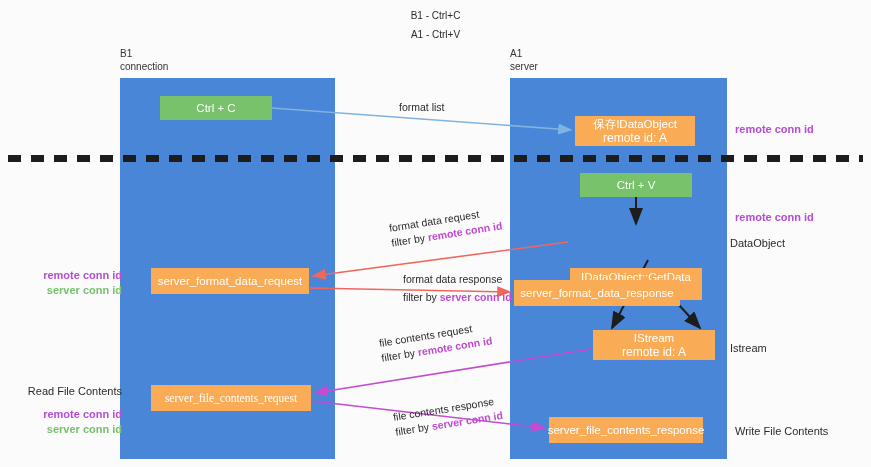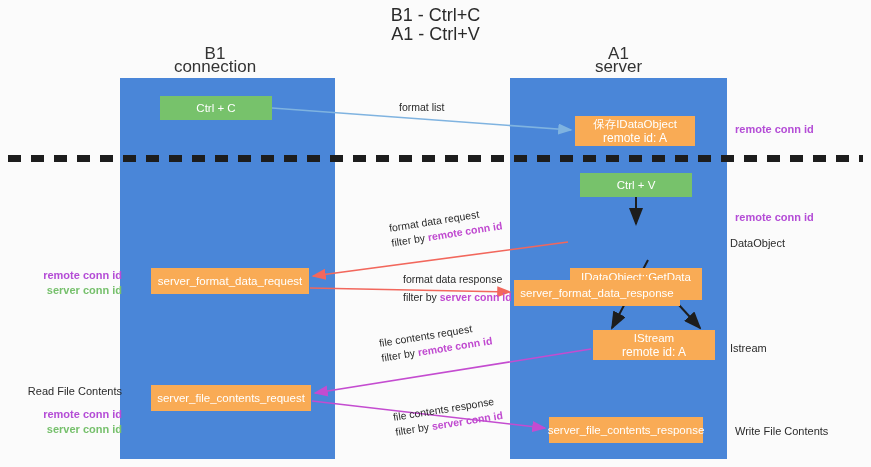--- a/index.html
+++ b/index.html
@@ -18,30 +18,29 @@
     background: #fbfbfb;
     overflow: hidden;
   }
   
   #title {
     position: absolute;
     left: 0;
     top: 6px;
     width: 871px;
     text-align: center;
-    font-size: 18px;
+    font-size: 10px;
     color: #2b2b2b;
     line-height: 19px;
     user-select: none;
   }
   
   .lane-header {
     position: absolute;
-    text-align: center;
-    font-size: 17px;
+    font-size: 10px;
     color: #333333;
     line-height: 13px;
   }
   #lane-header-b1 { left: 120px; top: 47px; width: 190px; }
   #lane-header-a1 { left: 510px; top: 47px; width: 217px; }
 
   
   .lane-band {
     position: absolute;
     background: #4a86d8;
@@ -69,21 +68,21 @@
   .node.green  { background: #77c26b; }
   .node .line2 { font-size: 12px; }
 
   #node-save-dataobject   { left: 575px; top: 116px; width: 120px; height: 30px; }
   #node-ctrl-c            { left: 160px; top: 96px;  width: 112px; height: 24px; }
   #node-ctrl-v            { left: 580px; top: 173px; width: 112px; height: 24px; }
   #node-getdata           { left: 570px; top: 228px; width: 132px; height: 32px; margin-top: 40px; }
   #node-format-req        { left: 151px; top: 268px; width: 158px; height: 26px; }
   #node-format-resp       { left: 514px; top: 280px; width: 166px; height: 26px; }
   #node-istream           { left: 593px; top: 330px; width: 122px; height: 30px; }
-  #node-file-req          { left: 151px; top: 385px; width: 160px; height: 26px; }
+  #node-file-req          { left: 151px; top: 385px; width: 160px; height: 26px; font-family: Liberation Serif, serif; }
   #node-file-resp         { left: 549px; top: 417px; width: 154px; height: 26px; text-align: center; }
 
   
   #dashed-divider {
     position: absolute;
     left: 8px;
     top: 155px;
     width: 855px;
     height: 7px;
     z-index: 8;

